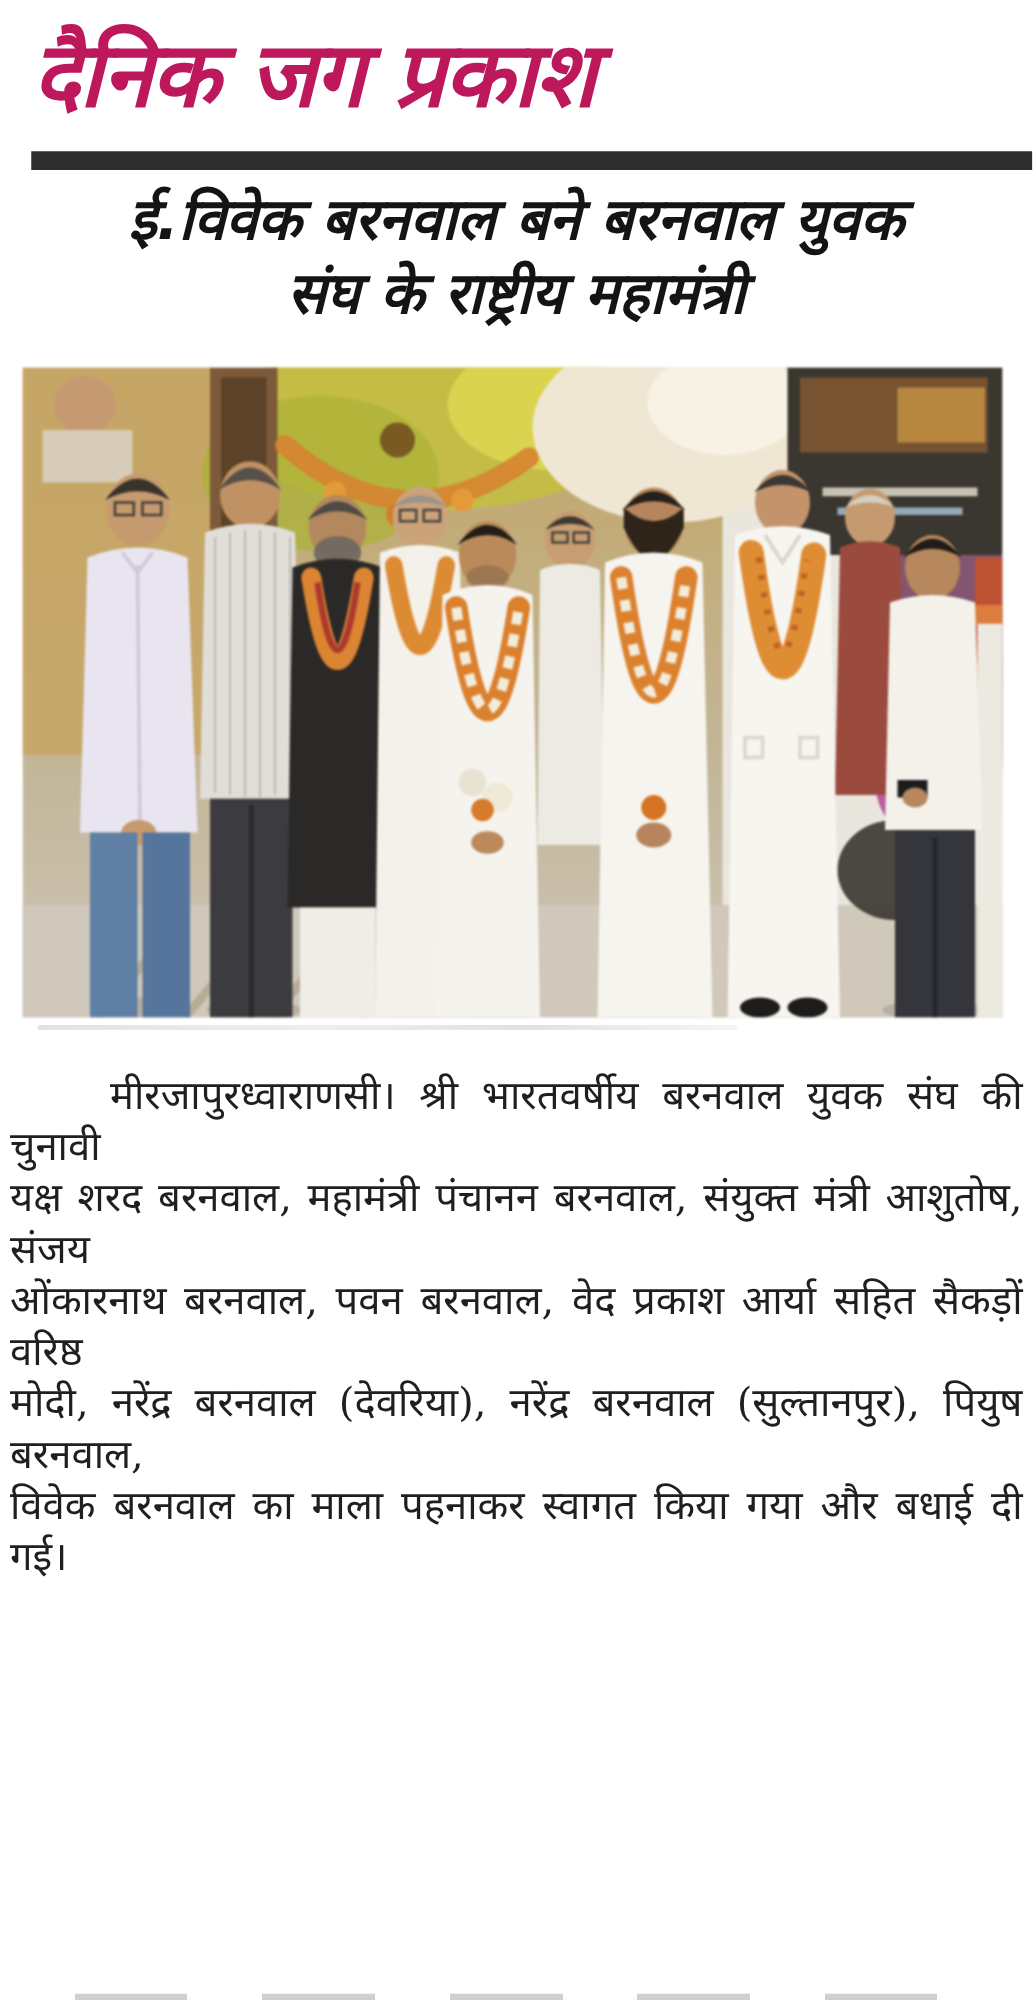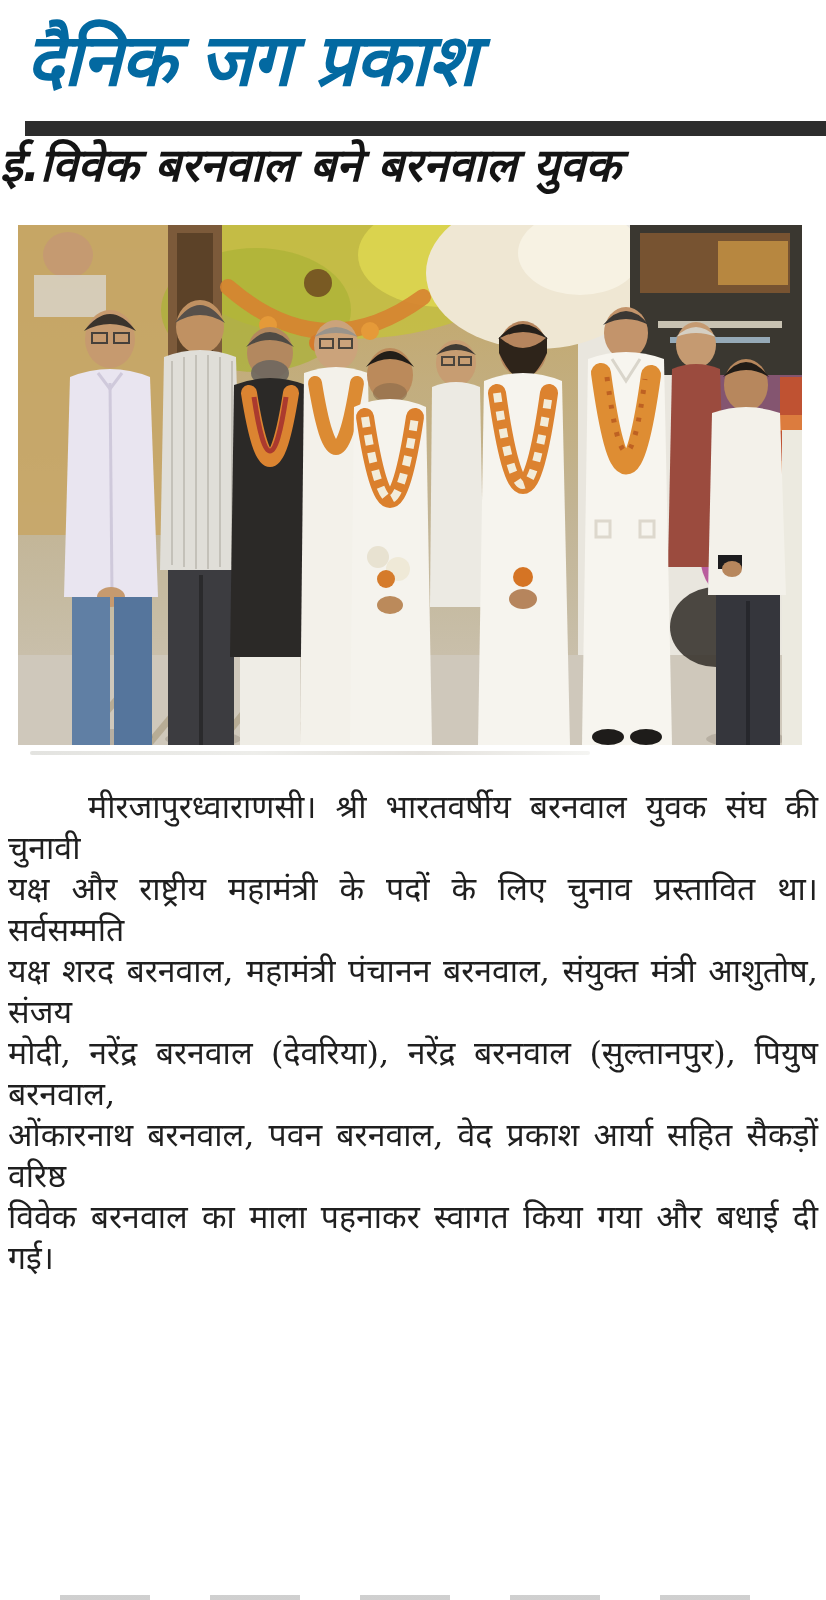--- a/index.html
+++ b/index.html
@@ -6,26 +6,26 @@
   .page{
     position:relative;width:826px;height:1600px;background:#ffffff;
     overflow:hidden;font-family:"DejaVu Serif", serif;
   }
   
   .masthead{
     margin:10px 0 0 26px;
     font-family:"DejaVu Sans", sans-serif;
     font-weight:800;font-style:italic;
     font-size:72px;line-height:100px;
-    color:#0369a1;white-space:nowrap;letter-spacing:-1px;
+    color:#be185d;white-space:nowrap;letter-spacing:-1px;
   }
   .rule{height:15px;background:#2d2d2d;margin:11px 0 0 25px;}
   
   .headline{
-    
+    margin-top:10px;text-align:center;
     font-family:"DejaVu Sans", sans-serif;
     font-weight:800;font-style:italic;
     font-size:46px;line-height:59px;color:#141414;
   }
   .headline .hl{white-space:nowrap;}
   
   .photo{margin:30px 0 0 18px;width:784px;height:520px;line-height:0;}
   .photo svg{filter:blur(.7px) saturate(.95);}
   .smudge{
     margin:6px 0 0 30px;width:560px;height:4px;border-radius:2px;
@@ -50,20 +50,21 @@
 <body>
 
 <div class="page">
 
   <div class="masthead">दैनिक जग प्रकाश</div>
 
   <div class="rule"></div>
 
   <div class="headline">
     <div class="hl">ई.विवेक बरनवाल बने बरनवाल युवक</div>
+    <div class="hl">संघ के राष्ट्रीय महामंत्री</div>
   </div>
 
   <div class="photo">
     <svg width="784" height="520" viewBox="0 0 784 520" xmlns="http://www.w3.org/2000/svg" role="img">
       <defs>
         <linearGradient id="bg" x1="0" y1="0" x2="0" y2="1">
           <stop offset="0" stop-color="#c4a55e"></stop>
           <stop offset="0.55" stop-color="#c3b492"></stop>
           <stop offset="1" stop-color="#cdc6b8"></stop>
         </linearGradient>
@@ -219,22 +220,21 @@
         <rect x="54" y="372" width="38" height="148" fill="#5f7fa6"></rect>
         <rect x="96" y="372" width="38" height="148" fill="#54759e"></rect>
       </g>
     </svg>
   </div>
 
   <div class="smudge"></div>
 
   <div class="body">
     <div class="line indent just">मीरजापुरध्वाराणसी। श्री भारतवर्षीय बरनवाल युवक संघ की चुनावी</div>
-    <div class="line just">यक्ष और राष्ट्रीय महामंत्री के पदों के लिए चुनाव प्रस्तावित था। सर्वसम्मति</div>
     <div class="line just">यक्ष शरद बरनवाल, महामंत्री पंचानन बरनवाल, संयुक्त मंत्री आशुतोष, संजय</div>
+    <div class="line just">ओंकारनाथ बरनवाल, पवन बरनवाल, वेद प्रकाश आर्या सहित सैकड़ों वरिष्ठ</div>
     <div class="line just">मोदी, नरेंद्र बरनवाल (देवरिया), नरेंद्र बरनवाल (सुल्तानपुर), पियुष बरनवाल,</div>
-    <div class="line just">ओंकारनाथ बरनवाल, पवन बरनवाल, वेद प्रकाश आर्या सहित सैकड़ों वरिष्ठ</div>
     <div class="line just">विवेक बरनवाल का माला पहनाकर स्वागत किया गया और बधाई दी गई।</div>
 
   </div>
 
   <div class="cutoff"></div>
 </div>
 
 </body></html>

